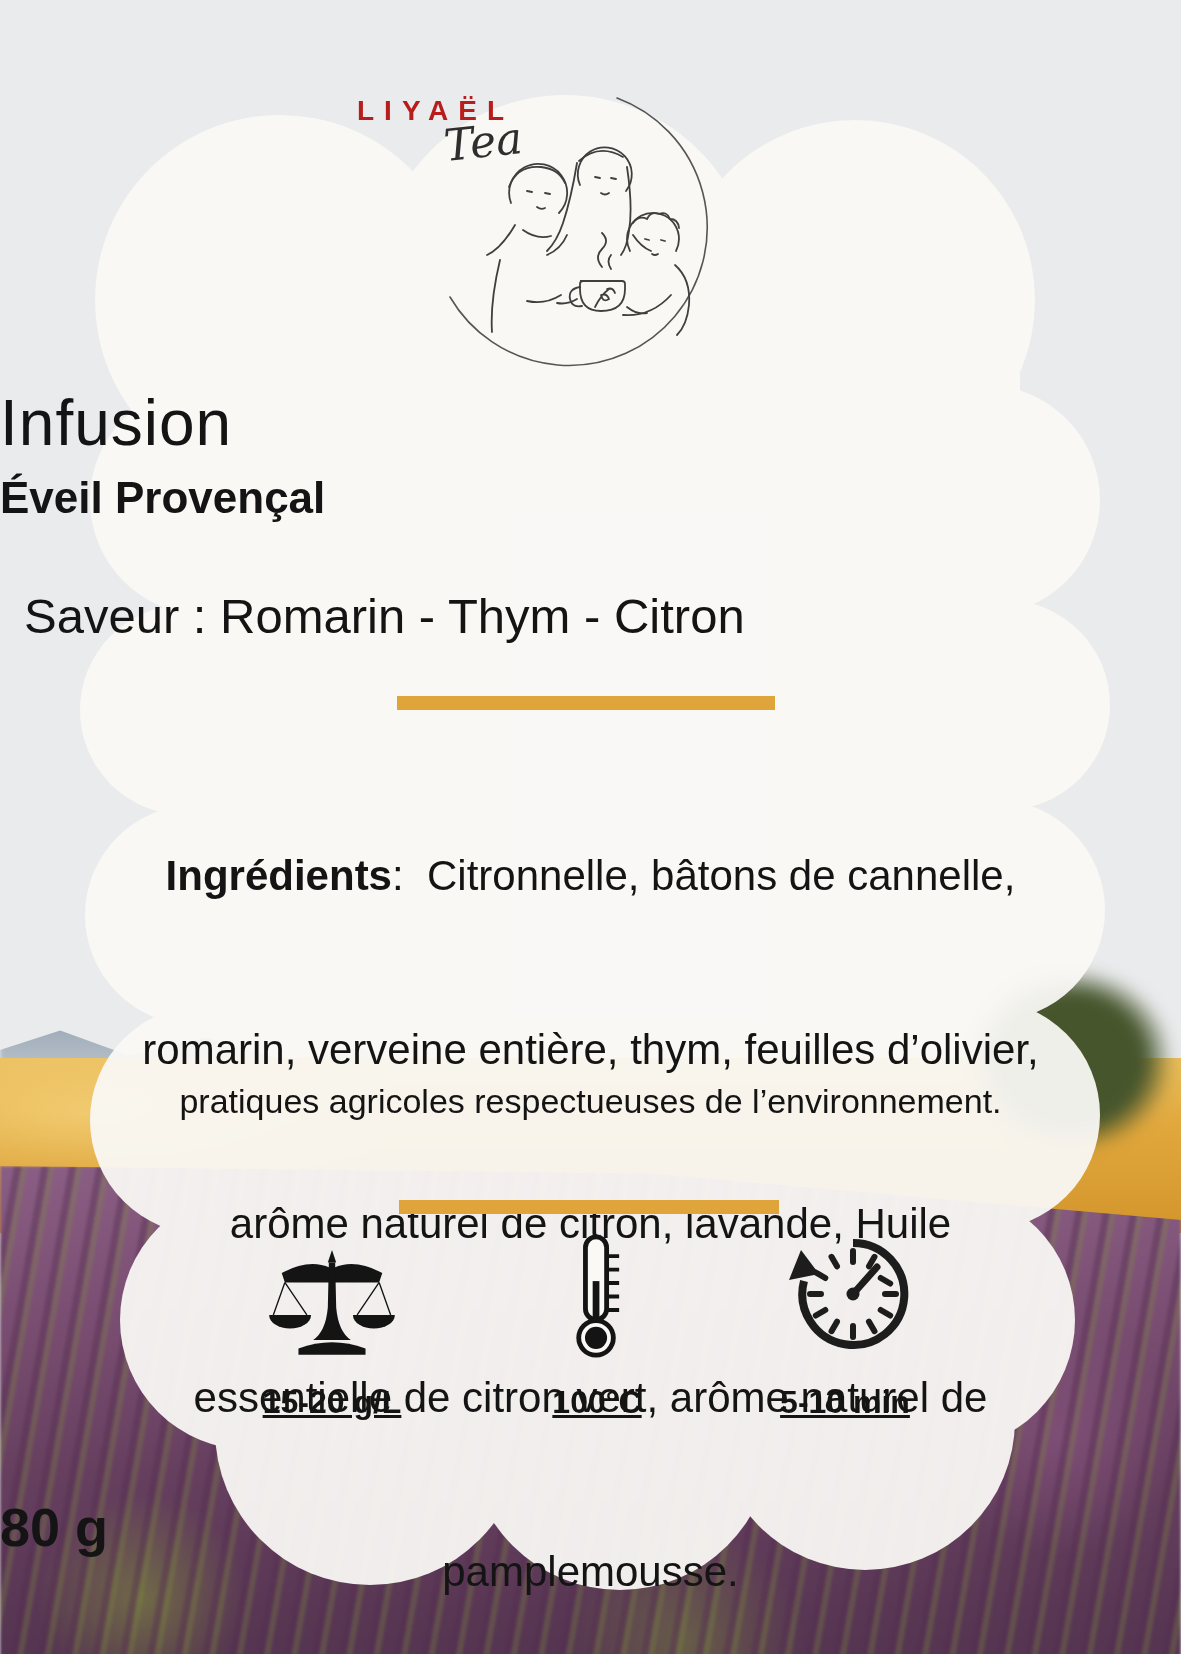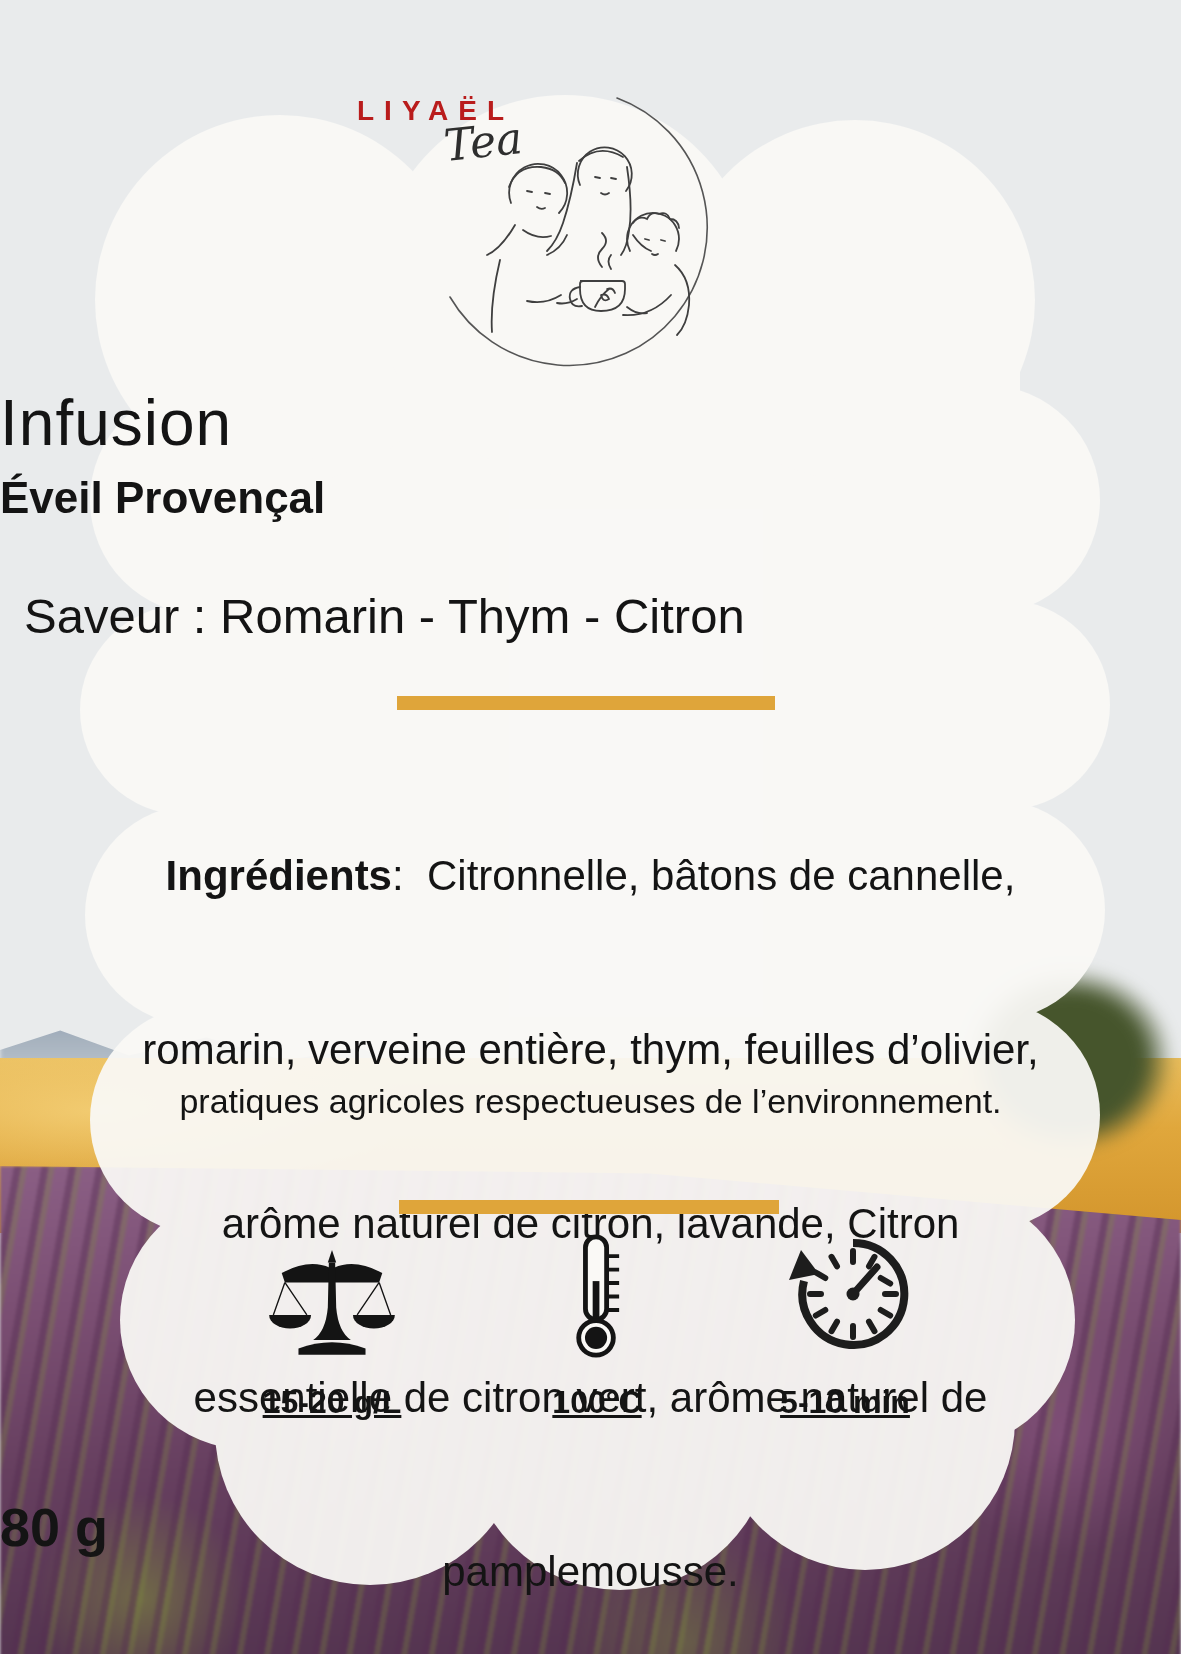--- a/index.html
+++ b/index.html
@@ -159,21 +159,21 @@
 
     <div class="abs centered title-category">Infusion</div>
     <div class="abs centered title-product">Éveil Provençal</div>
     <div class="abs centered title-flavor">Saveur : Romarin - Thym - Citron</div>
 
     <div id="divider-1" class="divider"></div>
 
     <div class="abs ingredients">
       <div><b>Ingrédients</b><span>:  Citronnelle, bâtons de cannelle,</span></div>
       <div>romarin, verveine entière, thym, feuilles d’olivier,</div>
-      <div>arôme naturel de citron, lavande, Citron</div>
+      <div>arôme naturel de citron, lavande, Huile</div>
       <div>essentielle de citron vert, arôme naturel de</div>
       <div>pamplemousse.</div>
     </div>
 
     <div class="abs premium">
       <div>pratiques agricoles respectueuses de l’environnement.</div>
     </div>
 
     <div id="divider-2" class="divider"></div>
 

